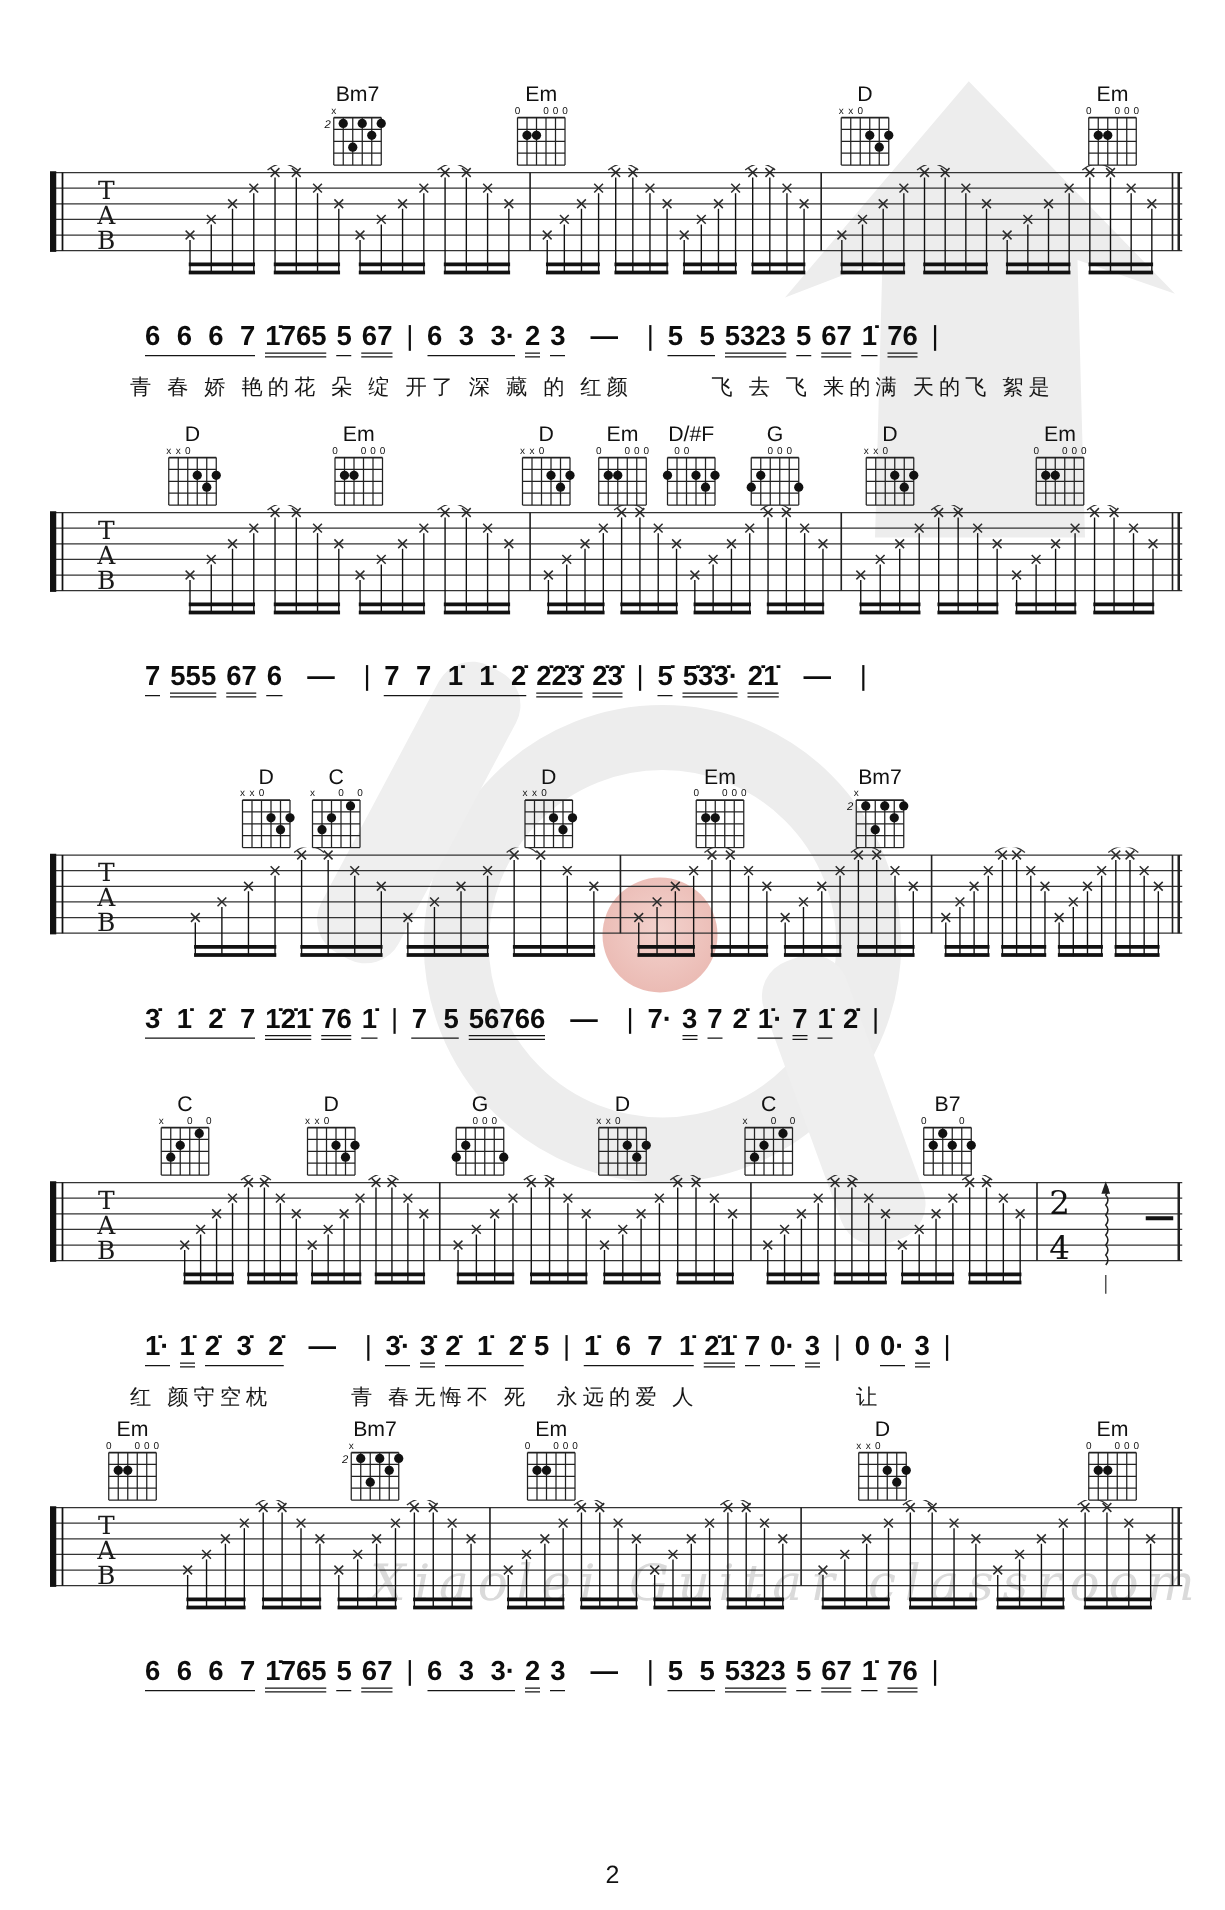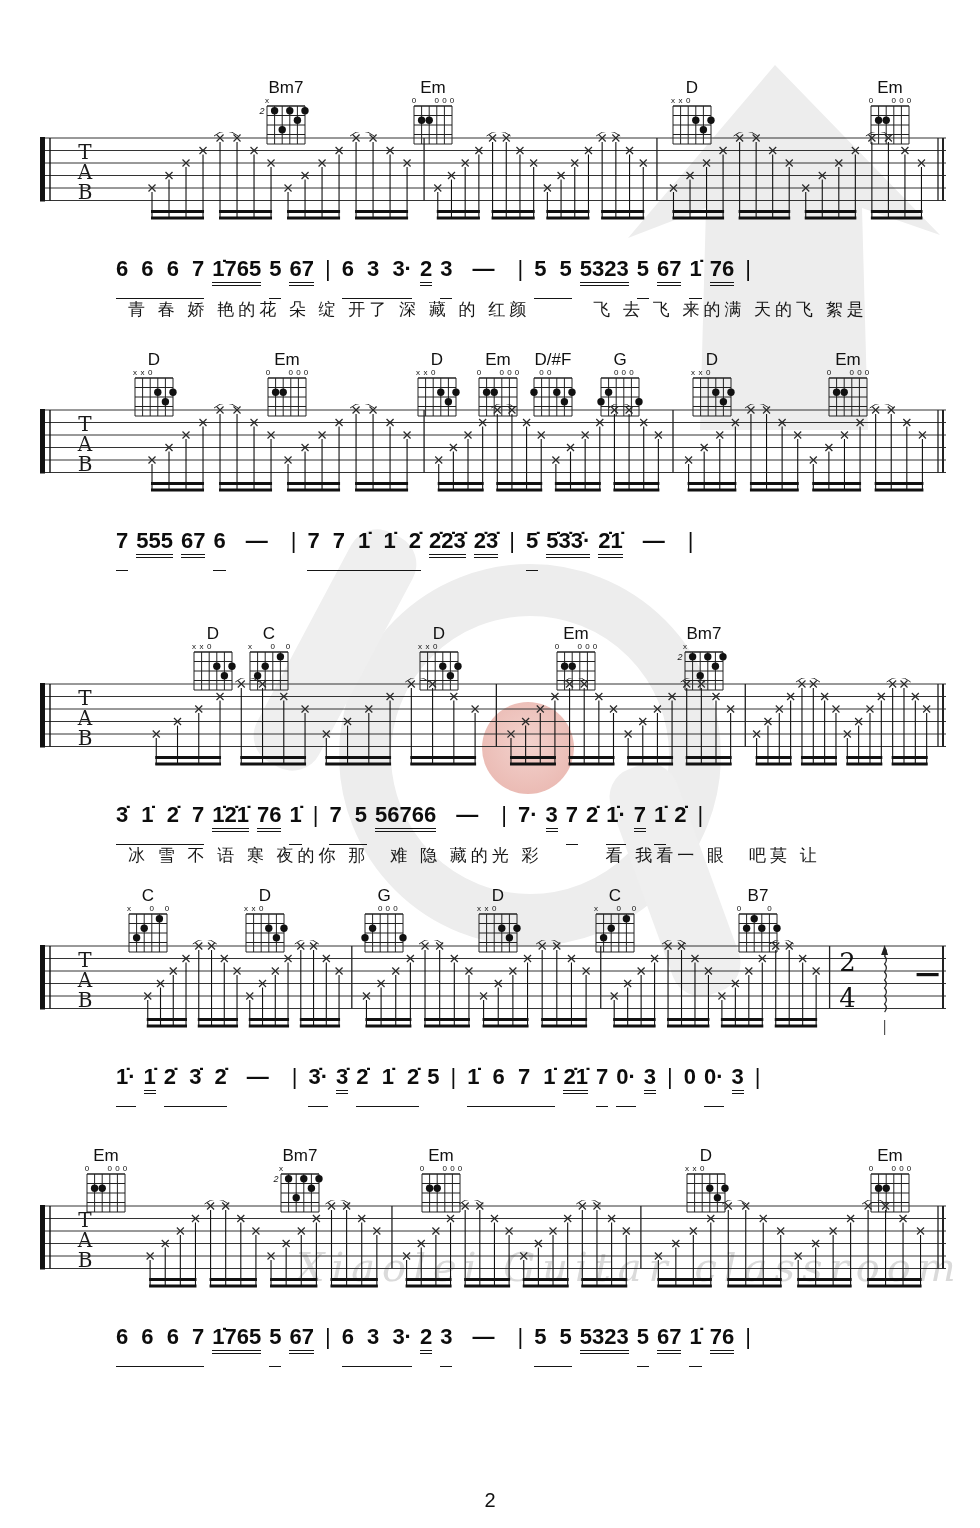--- a/index.html
+++ b/index.html
@@ -6,30 +6,30 @@
   .page{position:relative;width:980px;height:1528px;background:#fff;overflow:hidden;
         font-family:"Liberation Sans",sans-serif;color:#111;}
   .wm{position:absolute;top:0;left:0;z-index:0;}
   .wm-cn{position:absolute;top:1118px;left:64px;font-size:142px;letter-spacing:4px;
          color:#e6e6e6;font-weight:bold;line-height:1;white-space:nowrap;z-index:0;}
   .wm-en{position:absolute;top:1244px;left:296px;font-size:40px;letter-spacing:7px;
          color:#dadada;font-style:italic;font-family:"DejaVu Serif",serif;white-space:nowrap;z-index:0;}
   .sys{position:absolute;left:40px;width:906px;height:270px;z-index:1;}
   .chordrow{position:absolute;top:0;left:0;width:906px;height:64px;}
   .chord{position:absolute;width:56px;text-align:center;}
-  .chord .lbl{font-size:17px;line-height:15px;height:15px;color:#111;margin-top:12px;}
+  .chord .lbl{font-size:17px;line-height:15px;height:15px;color:#111;}
   .tabsvg{position:absolute;top:64px;left:0;}
   .jp{position:absolute;top:188px;left:72px;width:830px;font-size:22px;font-weight:bold;
       white-space:nowrap;color:#0d0d0d;}
   .seg{display:inline-block;margin:0 4px;word-spacing:7px;line-height:1.15;}
-  .u1{border-bottom:1.7px solid #151515;padding-bottom:17px;}
+  .u1{border-bottom:1.7px solid #151515;padding-bottom:3px;}
   .u2{border-bottom:4.5px double #151515;padding-bottom:1px;}
   .bar{margin:0 7px;font-weight:normal;}
   .dash{margin:0 16px;}
-  .lyr{position:absolute;top:230px;left:88px;width:830px;font-size:17px;letter-spacing:4px;
+  .lyr{position:absolute;top:230px;left:64px;width:830px;font-size:17px;letter-spacing:4px;
        white-space:nowrap;color:#161616;}
   .pagenum{position:absolute;left:0;right:0;bottom:16px;text-align:center;font-size:20px;
            color:#111;z-index:2;}
 </style>
 </head>
 <body>
 
 <div class="page">
 
   <svg class="wm" width="980" height="1528">
@@ -954,21 +954,20 @@
           <rect x="715.6164705882353" y="78" width="36.009411764705874" height="3" fill="#111"></rect>
           <rect x="715.6164705882353" y="84.5" width="36.009411764705874" height="3" fill="#111"></rect>
           <rect x="760.9623529411765" y="78" width="36.009411764705874" height="3" fill="#111"></rect>
           <rect x="760.9623529411765" y="84.5" width="36.009411764705874" height="3" fill="#111"></rect>
           <rect x="806.3082352941176" y="78" width="36.009411764705874" height="3" fill="#111"></rect>
           <rect x="806.3082352941176" y="84.5" width="36.009411764705874" height="3" fill="#111"></rect>
           <rect x="851.6541176470588" y="78" width="36.009411764705874" height="3" fill="#111"></rect>
           <rect x="851.6541176470588" y="84.5" width="36.009411764705874" height="3" fill="#111"></rect>
         </svg>
         <div class="jp"><span class="seg u1">3̇ 1̇ 2̇ 7</span><span class="seg u2">1̇2̇1̇</span><span class="seg u2">76</span><span class="seg u1">1̇</span><span class="seg bar">|</span><span class="seg u1">7 5</span><span class="seg u2">56766</span><span class="seg dash">—</span><span class="seg bar">|</span><span class="seg">7·</span><span class="seg u2">3</span><span class="seg u1">7</span><span class="seg">2̇</span><span class="seg u1">1̇·</span><span class="seg u2">7</span><span class="seg u1">1̇</span><span class="seg">2̇</span><span class="seg bar">|</span></div>
-        <div class="lyr">冰 雪 不 语 寒 夜的你 那　难 隐 藏的光 彩　　　看 我看一 眼　吧莫 让</div>
       </div>
       <div class="sys" style="top: 876px;">
         <div class="chordrow">
           <div class="chord" style="left: 80px;"><div class="lbl">C</div><svg width="56" height="50">
               <line x1="9" y1="11" x2="9" y2="49" stroke="#222" stroke-width="1"></line>
               <line x1="16.6" y1="11" x2="16.6" y2="49" stroke="#222" stroke-width="1"></line>
               <line x1="24.2" y1="11" x2="24.2" y2="49" stroke="#222" stroke-width="1"></line>
               <line x1="31.799999999999997" y1="11" x2="31.799999999999997" y2="49" stroke="#222" stroke-width="1"></line>
               <line x1="39.4" y1="11" x2="39.4" y2="49" stroke="#222" stroke-width="1"></line>
               <line x1="47" y1="11" x2="47" y2="49" stroke="#222" stroke-width="1"></line>
@@ -1271,20 +1270,21 @@
           <rect x="734.7467647058824" y="78" width="42.386176470588225" height="3" fill="#111"></rect>
           <rect x="734.7467647058824" y="84.5" width="42.386176470588225" height="3" fill="#111"></rect>
           <text x="807.595" y="31" font-size="26" font-family="&quot;DejaVu Serif&quot;,serif" fill="#111" text-anchor="middle">2</text>
           <text x="807.595" y="67" font-size="26" font-family="&quot;DejaVu Serif&quot;,serif" fill="#111" text-anchor="middle">4</text>
           <path d="M 844.595 72 Q 848.095 68 844.595 64 Q 848.095 60 844.595 56 Q 848.095 52 844.595 48 Q 848.095 44 844.595 40 Q 848.095 36 844.595 32 Q 848.095 28 844.595 24 Q 848.095 20 844.595 16 Q 848.095 12 844.595 8" stroke="#222" fill="none" stroke-width="1.2"></path>
           <path d="M 841.095 15 L 848.095 15 L 844.595 5 Z" fill="#222"></path>
           <rect x="876.595" y="33" width="22" height="3.2" fill="#111"></rect>
           <line x1="844.595" y1="80" x2="844.595" y2="95" stroke="#555" stroke-width="1.2"></line>
         </svg>
         <div class="jp"><span class="seg u1">1̇·</span><span class="seg u2">1̇</span><span class="seg u1">2̇ 3̇ 2̇</span><span class="seg dash">—</span><span class="seg bar">|</span><span class="seg u1">3̇·</span><span class="seg u2">3̇</span><span class="seg u1">2̇ 1̇ 2̇</span><span class="seg">5</span><span class="seg bar">|</span><span class="seg u1">1̇ 6 7 1̇</span><span class="seg u2">2̇1̇</span><span class="seg u1">7</span><span class="seg u1">0·</span><span class="seg u2">3</span><span class="seg bar">|</span><span class="seg">0</span><span class="seg u1">0·</span><span class="seg u2">3</span><span class="seg bar">|</span></div>
+        <div class="lyr">红 颜守空枕　　　青 春无悔不 死　永远的爱 人　　　　　　让</div>
       </div>
       <div class="sys" style="top: 1136px;">
         <div class="chordrow">
           <div class="chord" style="left: 38px;"><div class="lbl">Em</div><svg width="56" height="50">
               <line x1="9" y1="11" x2="9" y2="49" stroke="#222" stroke-width="1"></line>
               <line x1="16.6" y1="11" x2="16.6" y2="49" stroke="#222" stroke-width="1"></line>
               <line x1="24.2" y1="11" x2="24.2" y2="49" stroke="#222" stroke-width="1"></line>
               <line x1="31.799999999999997" y1="11" x2="31.799999999999997" y2="49" stroke="#222" stroke-width="1"></line>
               <line x1="39.4" y1="11" x2="39.4" y2="49" stroke="#222" stroke-width="1"></line>
               <line x1="47" y1="11" x2="47" y2="49" stroke="#222" stroke-width="1"></line>

